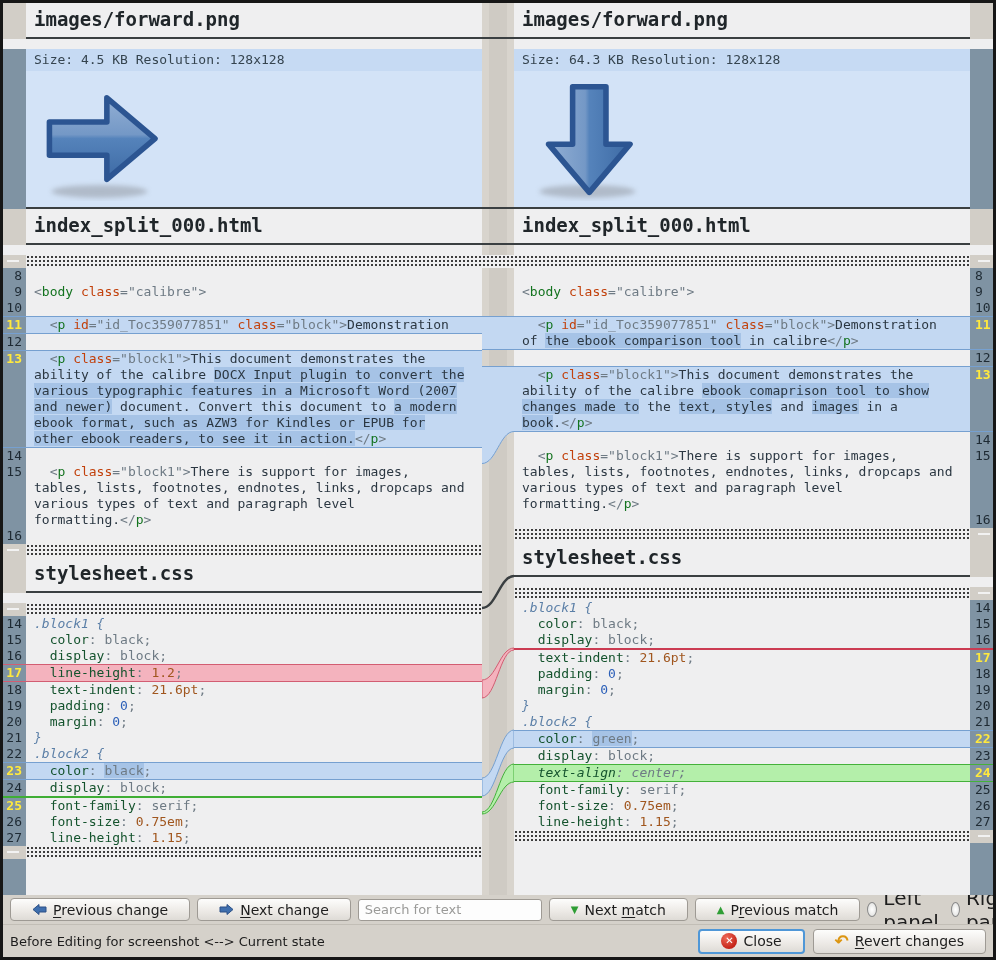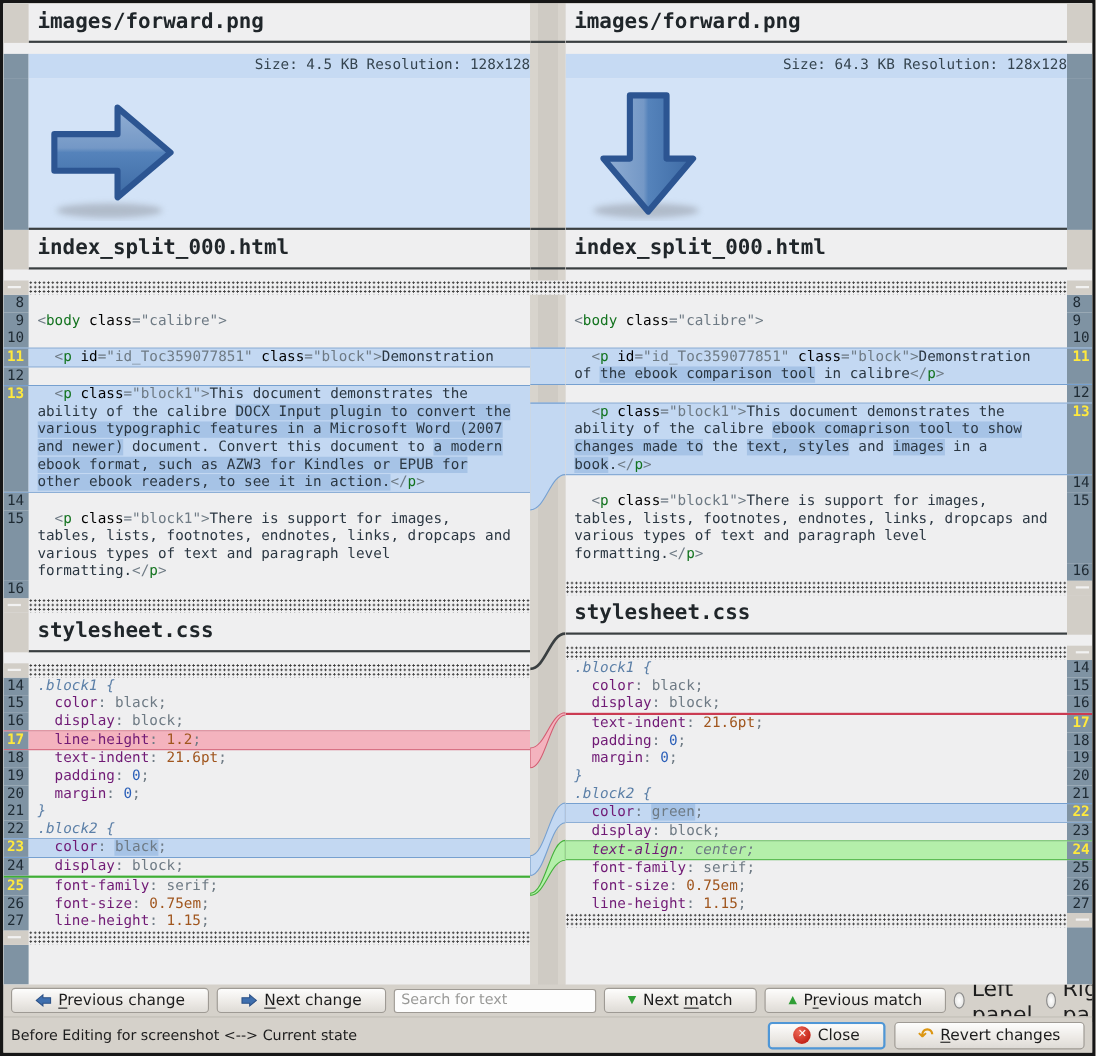--- a/index.html
+++ b/index.html
@@ -34,21 +34,21 @@
   .gutter.gray { background: #d2cec7; position: relative; }
   .content { flex: 1; min-width: 0; }
 
   .row.hdr { height: 36px; }
   .row.hdr .content { border-bottom: 2px solid #3a3f41; padding: 5px 0 0 8px;
     font-family: "DejaVu Sans Mono", monospace; font-weight: bold; font-size: 19px; color: #20262a; }
   .row.hdr { margin-bottom: 10px; }
 
   .row.info { height: 22px; }
   .row.info .content { background: #c6daf3; font-family: "DejaVu Sans Mono", monospace;
-    font-size: 13px; line-height: 21px; color: #35444f; padding-left: 8px; text-align: right; }
+    font-size: 13px; line-height: 21px; color: #35444f; padding-left: 8px; }
 
   .row.image { height: 138px; }
   .row.image .content { background: #d3e3f7; border-bottom: 2px solid #3a3f41; padding: 8px 0 0 16px; }
 
   .row.elide { height: 13px; }
   .row.elide .content { background-color: #efeff0;
     background-image: radial-gradient(#3d3d3d 0.9px, transparent 1.1px);
     background-size: 4px 4px; }
   .gutter .dash { display: block; width: 12px; height: 2px; background: #f2f2f2; margin: 5px auto 0 auto; }
 
@@ -60,24 +60,24 @@
   .row.del { border-top: 1px solid #d25d72; border-bottom: 1px solid #d25d72; }
   .row.ins .content { background: #b4efaa; font-style: italic; }
   .row.ins { border-top: 1px solid #44b13a; border-bottom: 1px solid #44b13a; }
   .row.insmark { border-bottom: 2px solid #3fae35; }
   .row.delmark { border-bottom: 2px solid #cb3b52; }
   .lnum.yl { color: #ffe93d; font-weight: bold; }
 
   
   .sq { color: #6e7a84; }
   .st { color: #13731f; }
-  .sa { color: #000000; }
+  .sa { color: #c2410c; }
   .sx { color: #2b3742; }
   .ss { color: #5b7fa7; font-style: italic; }
-  .sp { color: #701a75; }
+  .sp { color: #14532d; }
   .sk { color: #6e7a84; }
   .sn { color: #a0561e; }
   .sz { color: #2b5fb8; }
   .hl { background: #a6c3e6; }
 
   .row.fill { flex: 1; }
 
   
   #toolbar { height: 29px; display: flex; align-items: center; gap: 7px; padding: 0 7px; background: #d5d1ca; }
   .btn { height: 23px; display: inline-flex; align-items: center; gap: 6px; padding: 0 21px;

